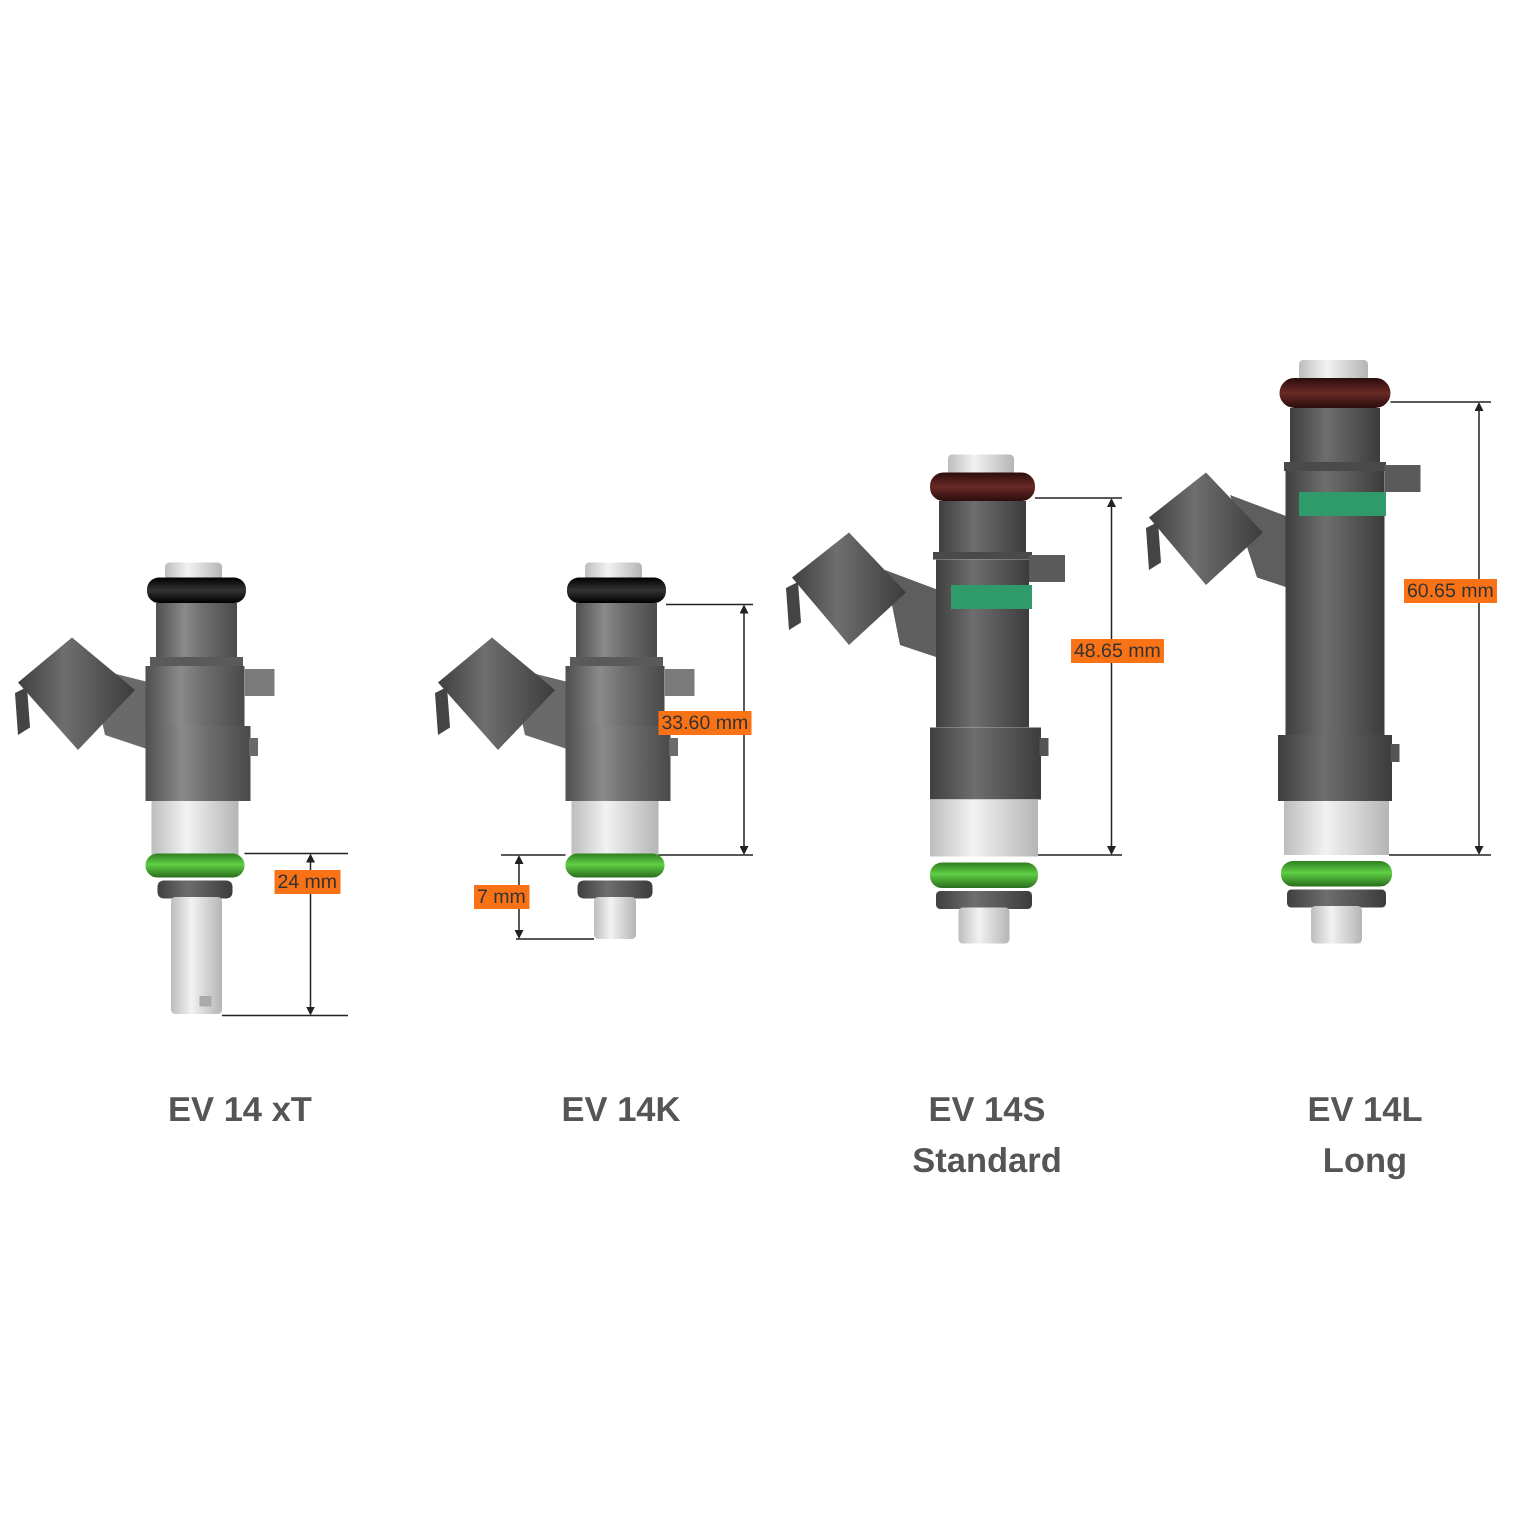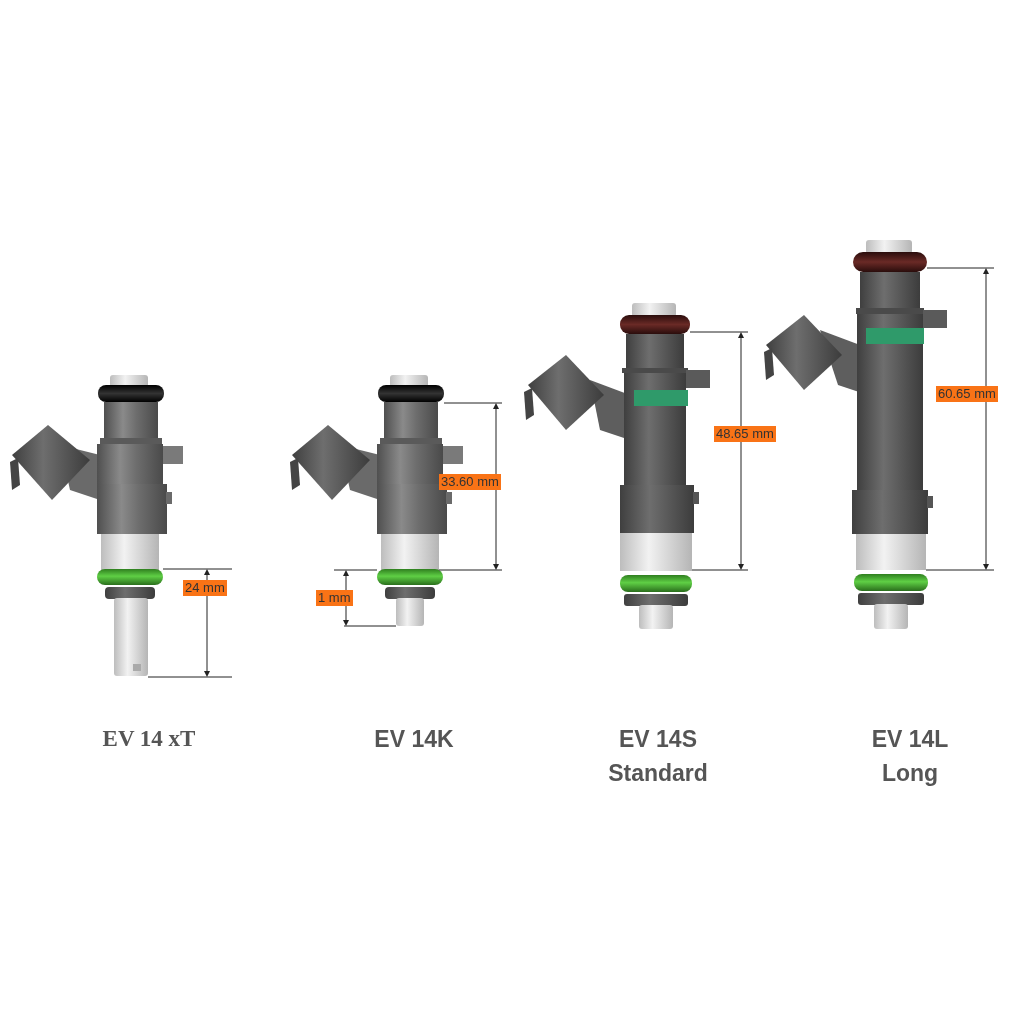--- a/index.html
+++ b/index.html
@@ -173,25 +173,25 @@
       <g stroke="#222" stroke-width="1">
         <line x1="927" y1="268" x2="994" y2="268"></line>
         <line x1="926" y1="570" x2="994" y2="570"></line>
         <line x1="986" y1="271" x2="986" y2="567" marker-start="url(#arrow)" marker-end="url(#arrow)"></line>
       </g>
     </g>
   </svg>
 
   <div class="dim-label" style="left:183px; top:580px;">24 mm</div>
   <div class="dim-label" style="left:439px; top:474px;">33.60 mm</div>
-  <div class="dim-label" style="left:316px; top:590px;">1 mm</div>
+  <div class="dim-label" style="left:316px; top:590px;">7 mm</div>
   <div class="dim-label" style="left:714px; top:426px;">48.65 mm</div>
   <div class="dim-label" style="left:936px; top:386px;">60.65 mm</div>
 
-  <div class="caption" style="left:19px; top:722px;font-family:Liberation Serif, serif;">
+  <div class="caption" style="left:30px; top:722px;">
     <span>EV 14 xT</span>
   </div>
   <div class="caption" style="left:284px; top:722px;">
     <span>EV 14K</span>
   </div>
   <div class="caption" style="left:528px; top:722px;">
     <span>EV 14S</span>
     <span>Standard</span>
   </div>
   <div class="caption" style="left:780px; top:722px;">

